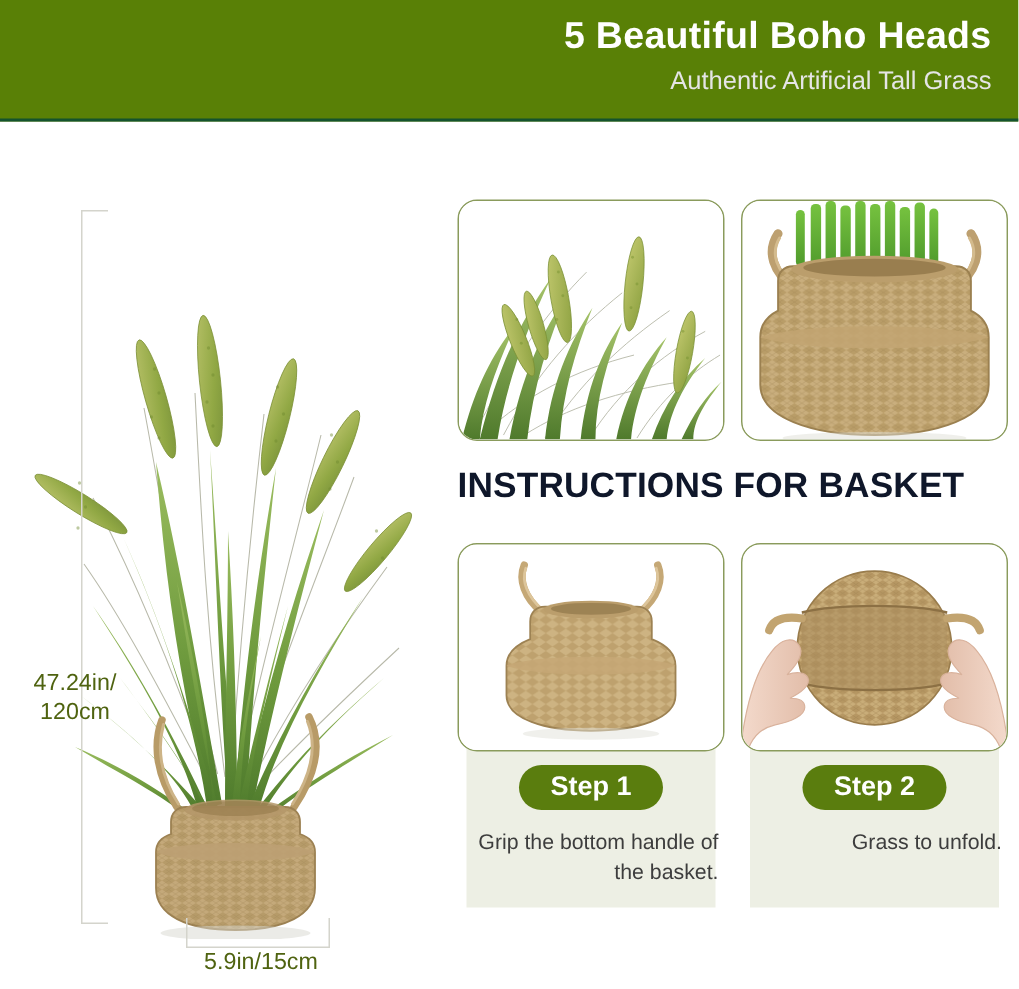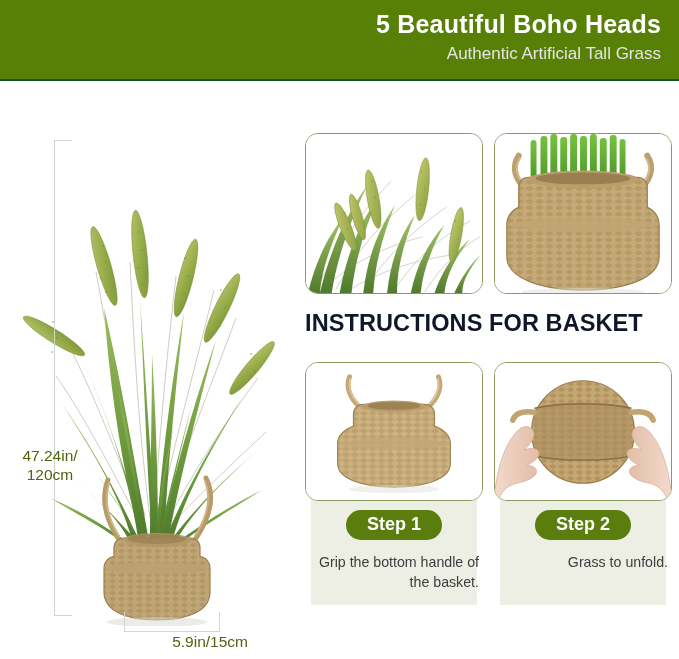--- a/index.html
+++ b/index.html
@@ -95,21 +95,21 @@
     border-left: 1.4px solid #d4d4cc;
     border-right: 1.4px solid #d4d4cc;
     border-bottom: 1.4px solid #d4d4cc;
     box-sizing: border-box;
   }
   .dim-horz-label {
     position: absolute;
     left: 100px;
     top: 546px;
     width: 148px;
-    text-align: right;
+    text-align: center;
     color: #4f6310;
     font-size: 15.5px;
     line-height: 20px;
   }
 
   
   .panel {
     position: absolute;
     border: 1.6px solid #8a9b5c;
     border-radius: 13px;

